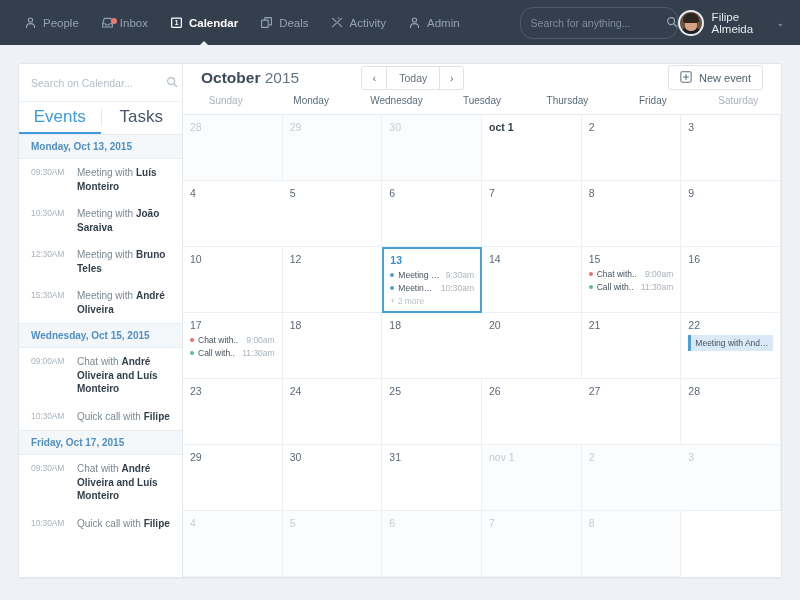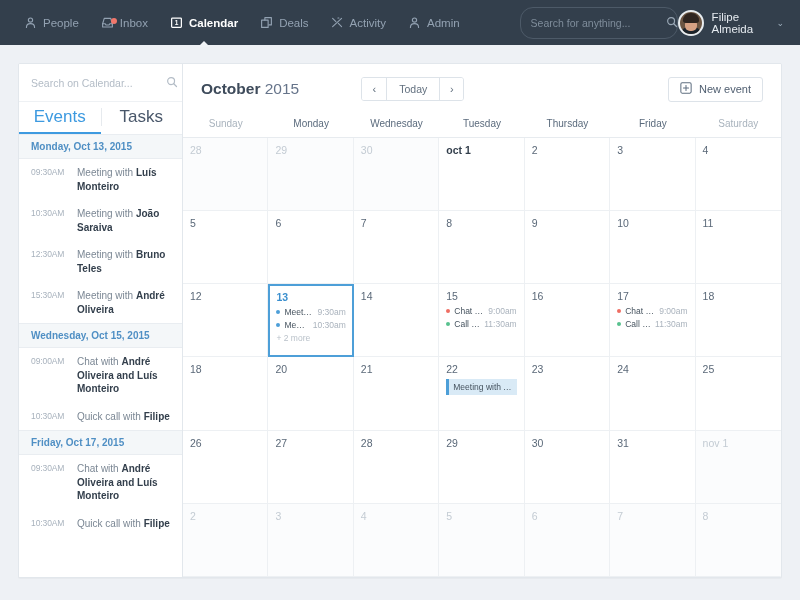--- a/index.html
+++ b/index.html
@@ -229,21 +229,21 @@
     text-align: center;
     font-size: 10px;
     color: #5b6b7d;
     padding: 4px 0 8px;
   }
   .weekday.we { color: #a9b3bd; }
 
   .grid {
     flex: 1;
     display: grid;
-    grid-template-columns: repeat(7, 1fr);
+    grid-template-columns: repeat(6, 1fr);
     grid-auto-rows: 1fr;
   }
   .cell {
     border-right: 1px solid #edf0f3;
     border-bottom: 1px solid #edf0f3;
     padding: 6px 7px;
     position: relative;
     overflow: hidden;
     cursor: pointer;
   }
@@ -509,23 +509,20 @@
           <div class="cell">
             <span class="daynum">8</span>
           </div>
           <div class="cell">
             <span class="daynum">9</span>
           </div>
           <div class="cell">
             <span class="daynum">10</span>
           </div>
           <div class="cell">
-            <span class="daynum">11</span>
-          </div>
-          <div class="cell">
             <span class="daynum">12</span>
           </div>
           <div class="cell selected">
             <span class="daynum">13</span>
             <div class="cell-evt">
               <span class="dot" style="background:#4d9fd8"></span>
               <span class="nm">Meeting w…</span>
               <span class="tm">9:30am</span>
             </div>
             <div class="cell-evt">

